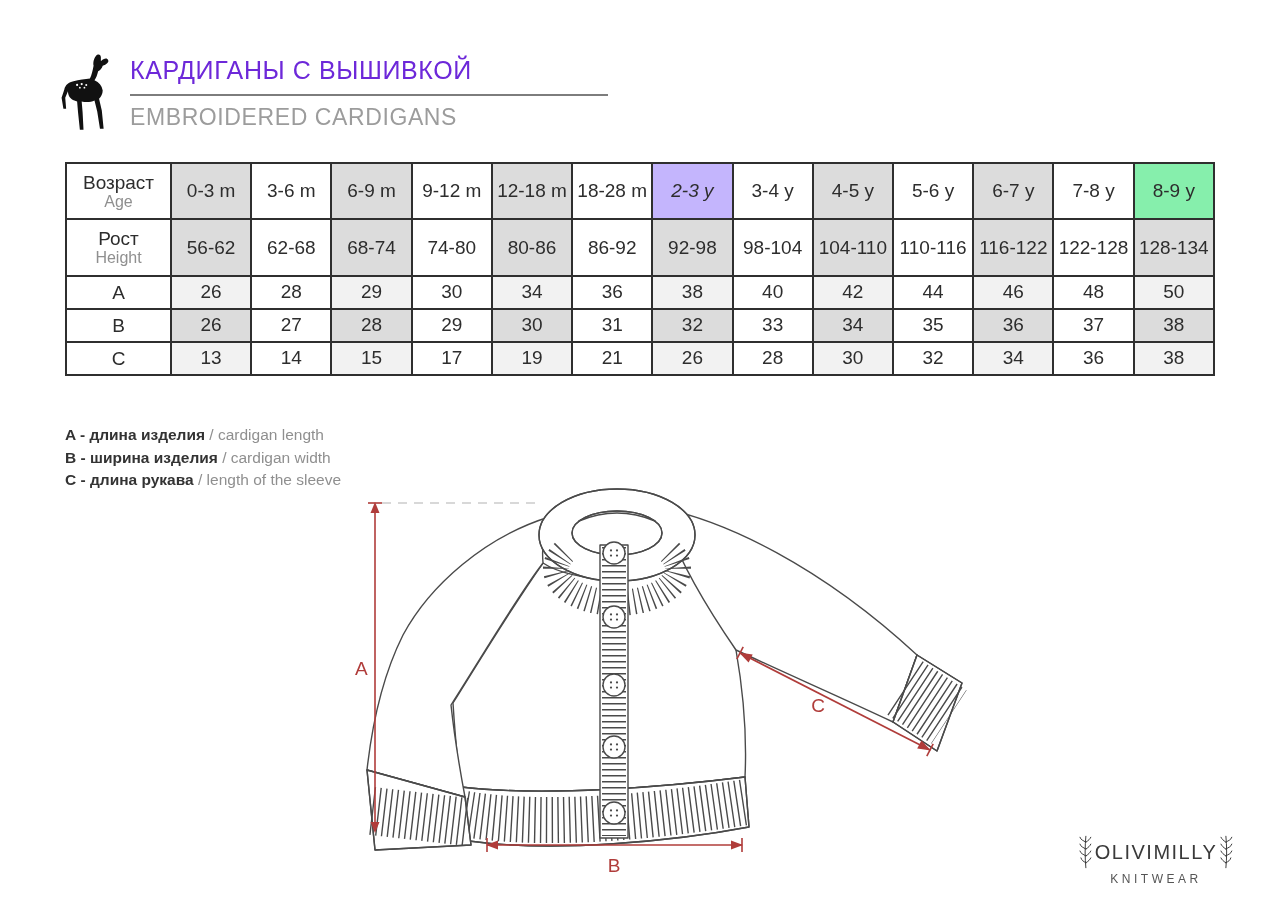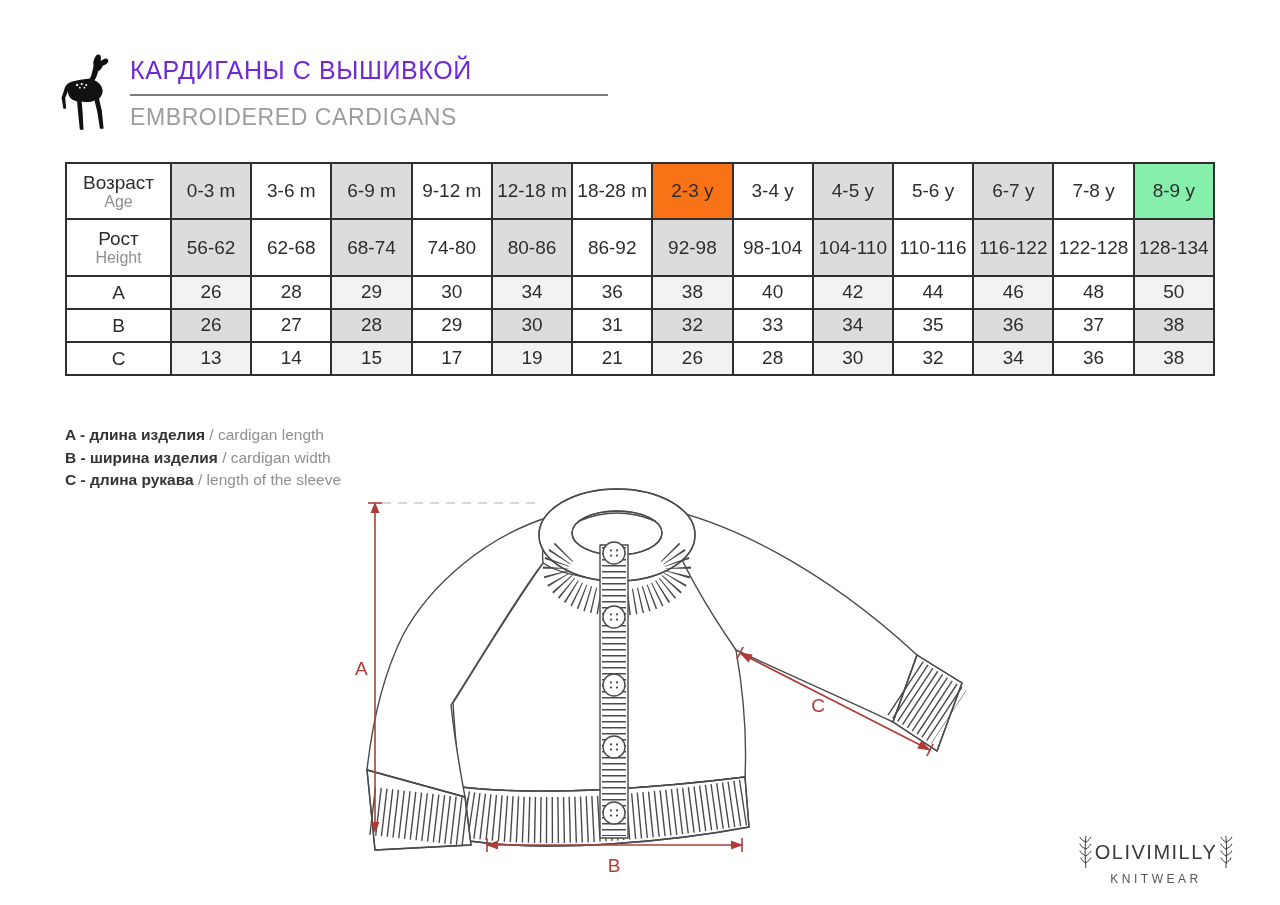--- a/index.html
+++ b/index.html
@@ -65,21 +65,21 @@
         <td class="rowhead">
           <div class="ru">Возраст</div>
           <div class="en">Age</div>
         </td>
         <td style="background: rgb(220, 220, 220);">0-3 m</td>
         <td>3-6 m</td>
         <td style="background: rgb(220, 220, 220);">6-9 m</td>
         <td>9-12 m</td>
         <td style="background: rgb(220, 220, 220);">12-18 m</td>
         <td>18-28 m</td>
-        <td style="background: #f97316;">2-3 y</td>
+        <td style="background: #c4b5fd; font-style: italic;">2-3 y</td>
         <td>3-4 y</td>
         <td style="background: rgb(220, 220, 220);">4-5 y</td>
         <td>5-6 y</td>
         <td style="background: rgb(220, 220, 220);">6-7 y</td>
         <td>7-8 y</td>
         <td style="background: #86efac;">8-9 y</td>
       </tr>
       <tr>
         <td class="rowhead">
           <div class="ru">Рост</div>

